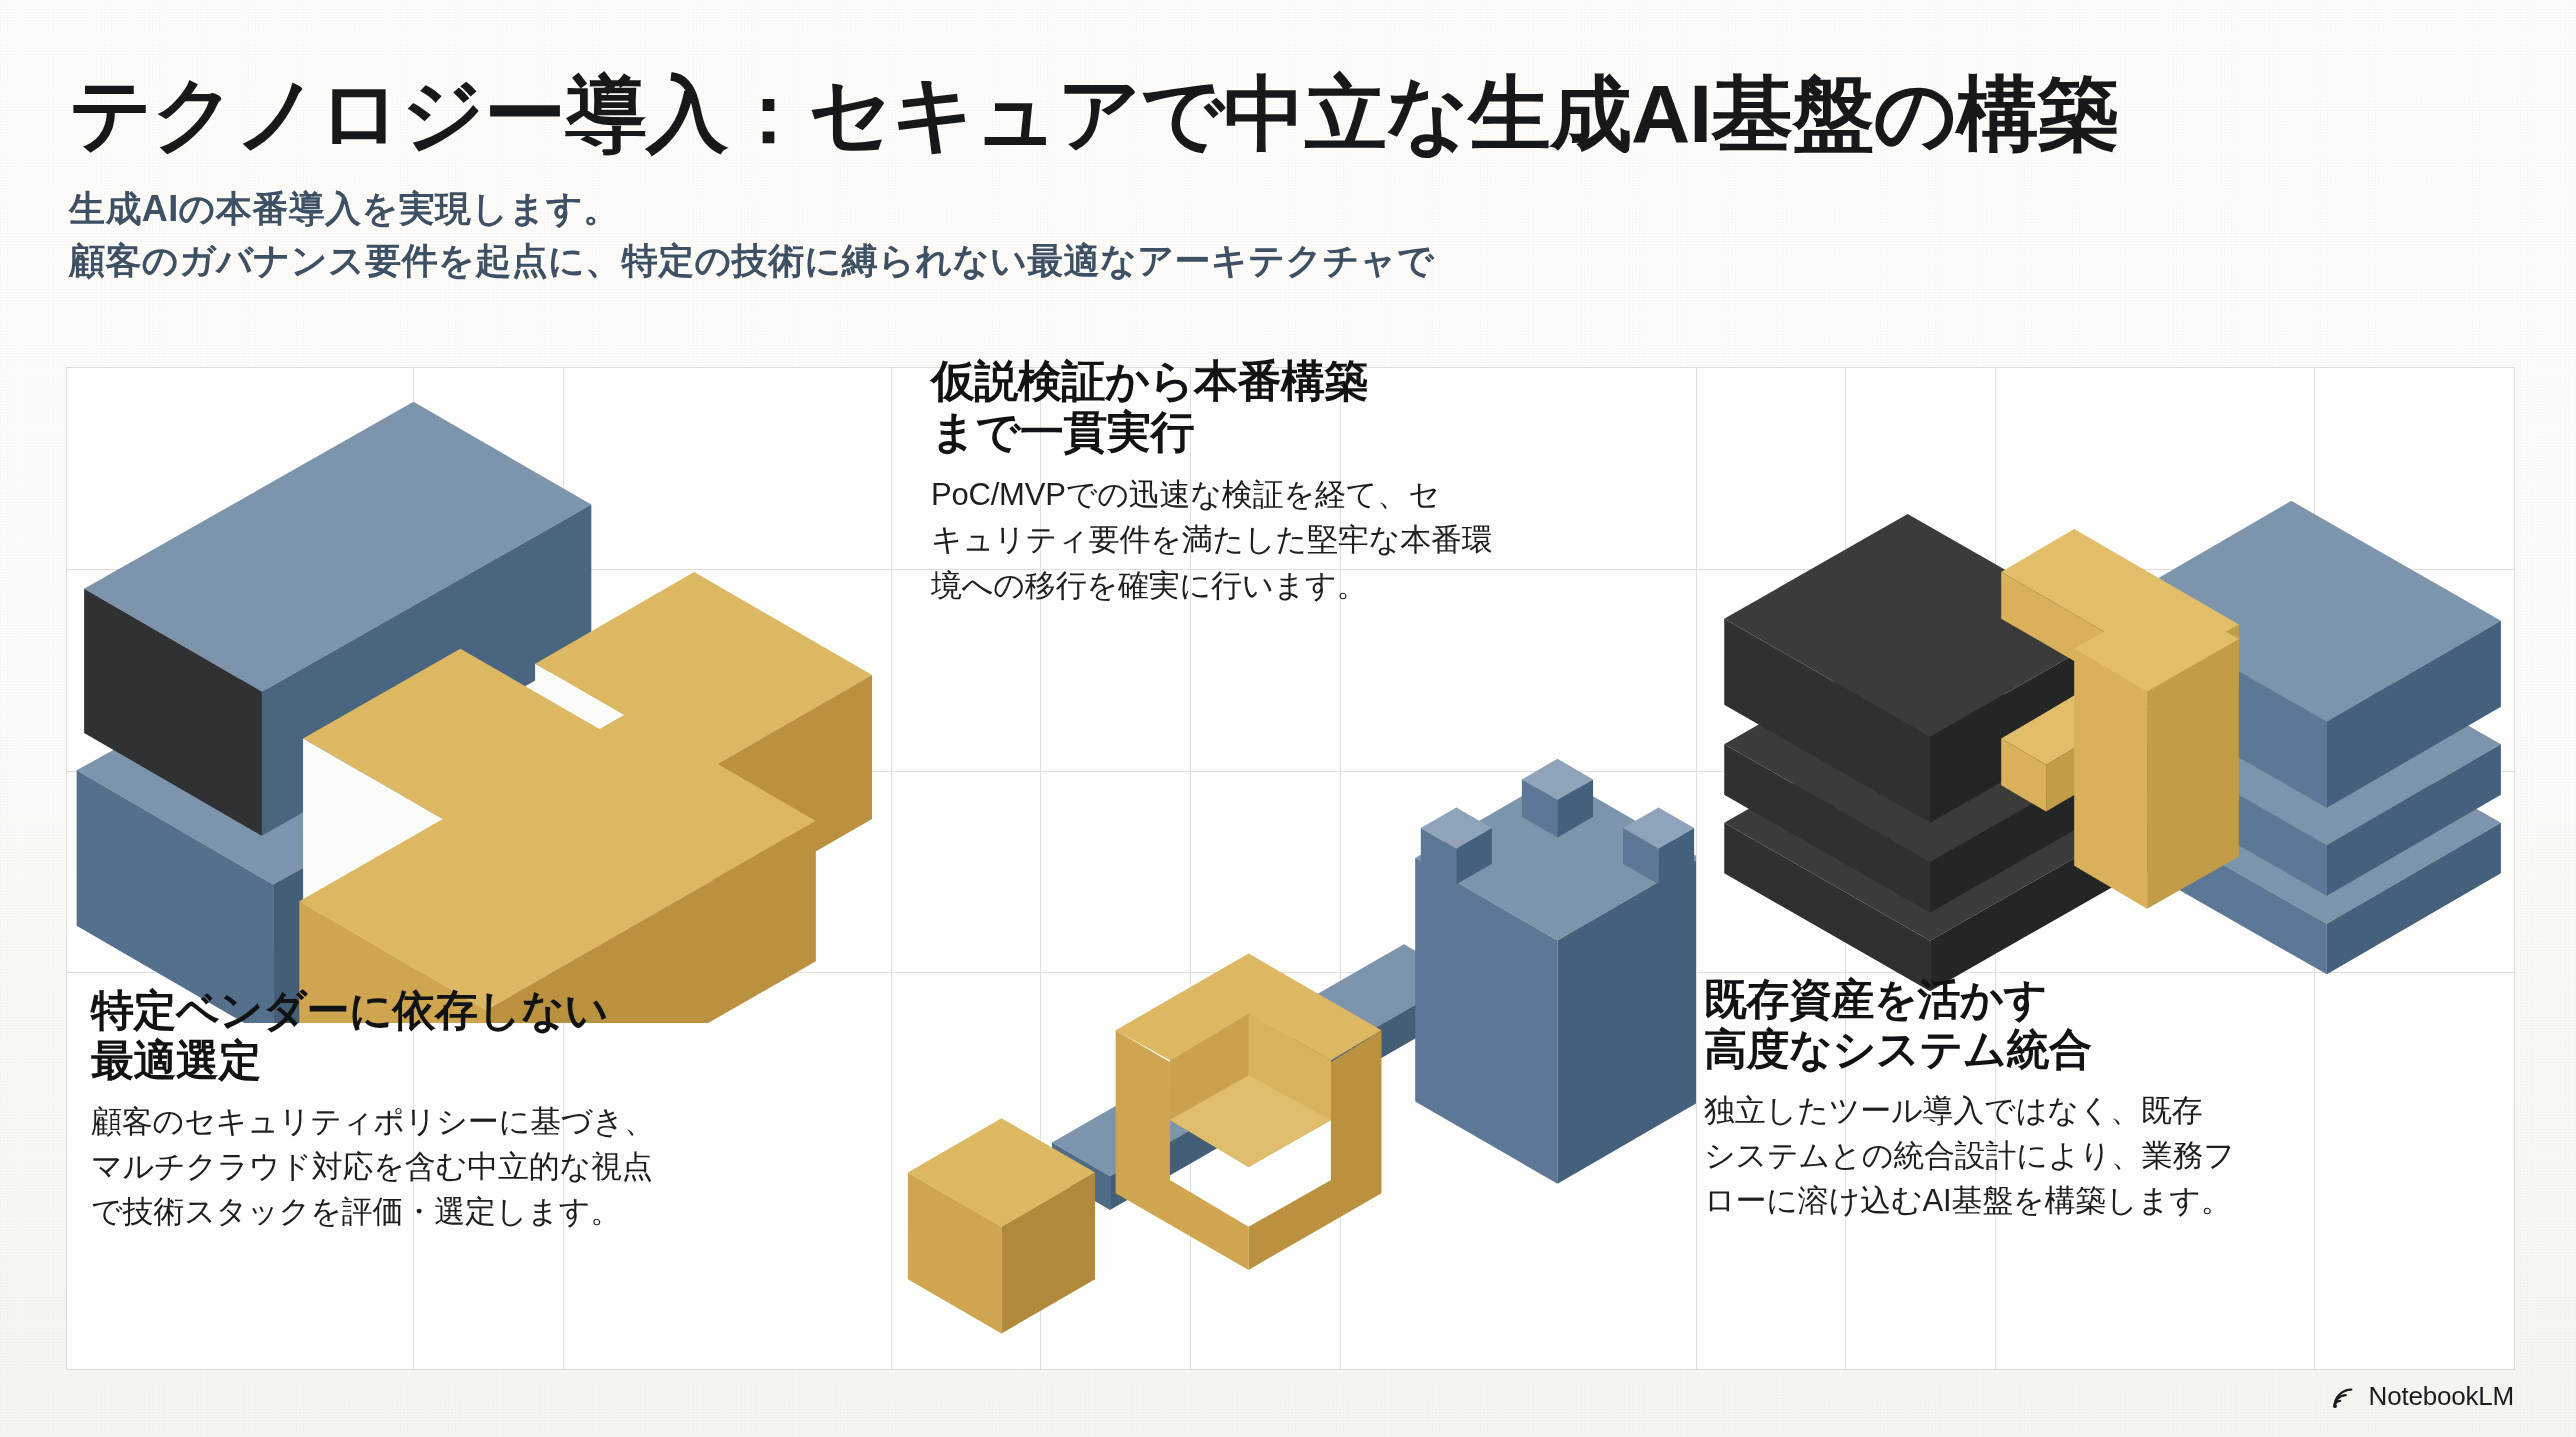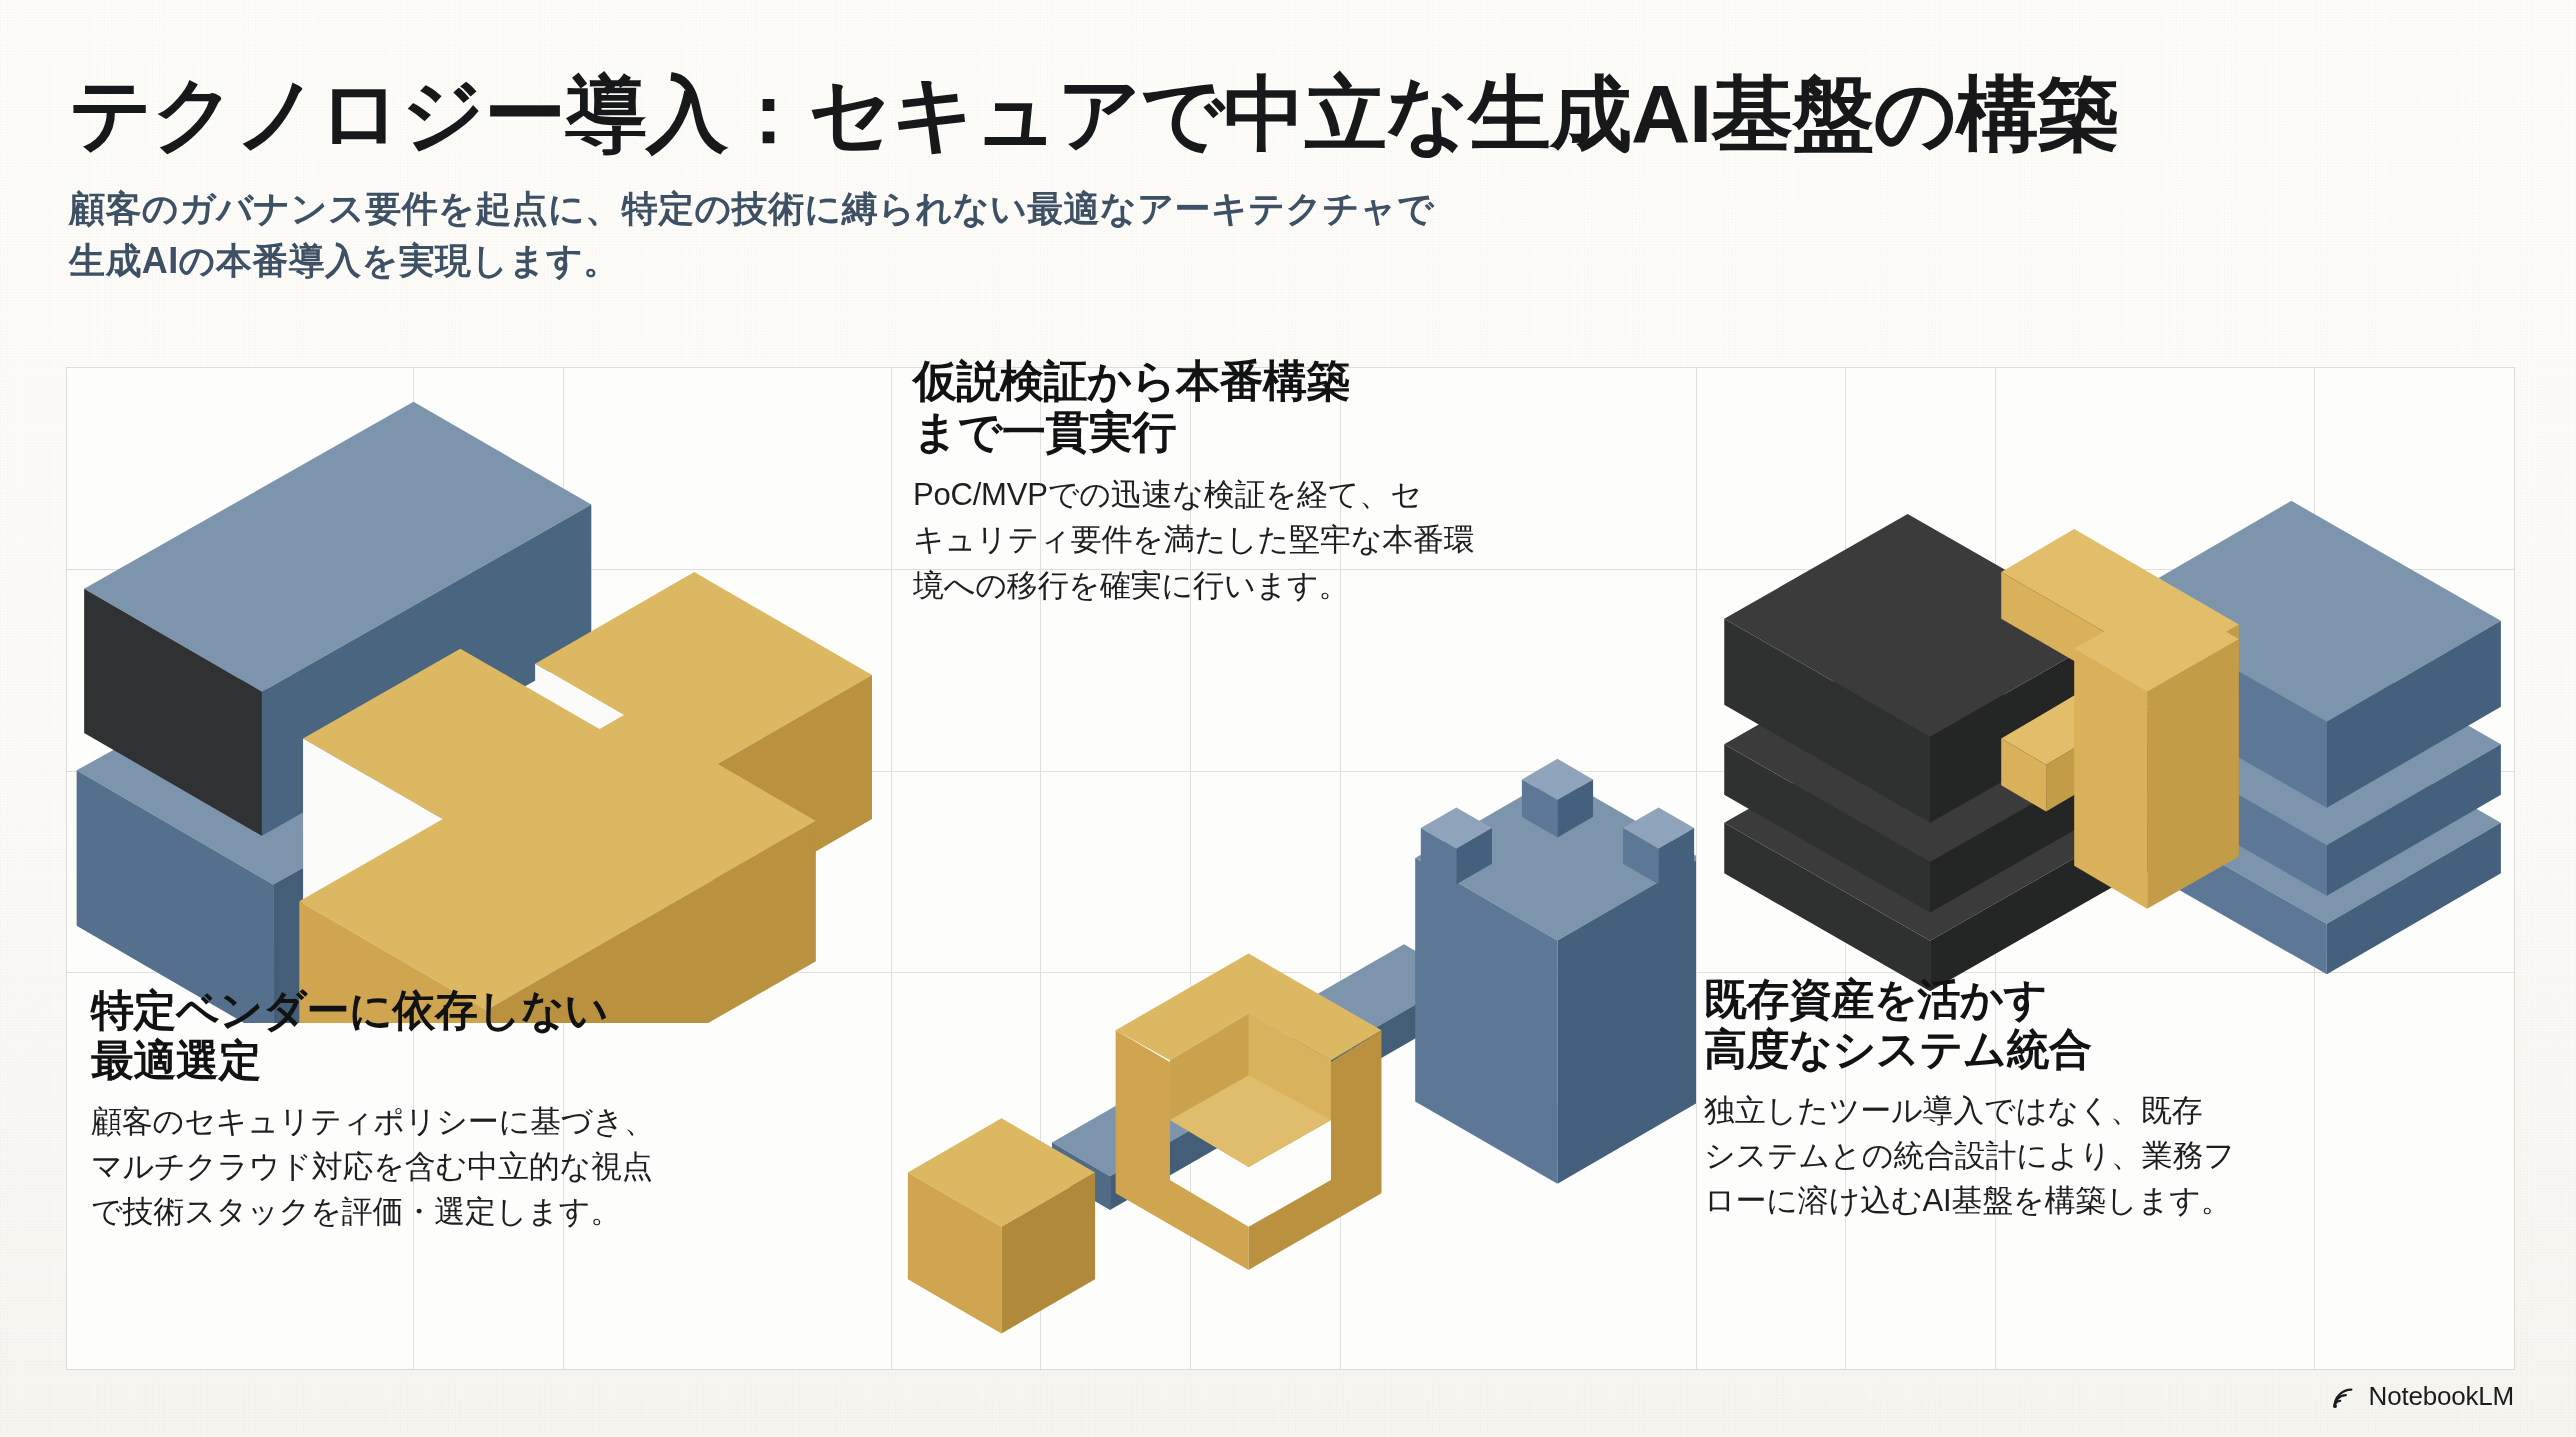--- a/index.html
+++ b/index.html
@@ -65,21 +65,21 @@
   }
   .h2 div{ white-space:nowrap; }
   .body{
     margin-top:13px;
     font-size:31px; font-weight:500; color:#1d1e20;
     line-height:1.46; letter-spacing:-0.2px;
   }
   .body div{ white-space:nowrap; }
 
   
-  .col-m .txt.top{ top:-13px; padding-left:22px; }
+  .col-m .txt.top{ top:-13px; padding-left:40px; }
   .col-m .h2{ font-size:44px; }
   .col-m .body{ margin-top:15px; font-size:31px; }
 
   
   .col-l .txt.bottom{ top:618px; padding-left:24px; }
   .col-r .txt.bottom{ top:607px; padding-left:8px; }
 
   
   .footer{
     position:absolute; right:62px; bottom:26px;
@@ -93,22 +93,22 @@
 </style>
 </head>
 <body>
 
 <div class="slide">
   <div class="grain"></div>
 
   <div class="hdr">
     <div class="title">テクノロジー導入：セキュアで中立な生成AI基盤の構築</div>
     <div class="subtitle">
+      <div>生成AIの本番導入を実現します。</div>
       <div>顧客のガバナンス要件を起点に、特定の技術に縛られない最適なアーキテクチャで</div>
-      <div>生成AIの本番導入を実現します。</div>
     </div>
   </div>
 
   <div class="canvas">
 
     <div class="gridlines">
       <i class="v" style="left:346px"></i>
       <i class="v" style="left:496px"></i>
       <i class="v" style="left:824px"></i>
       <i class="v" style="left:973px"></i>

